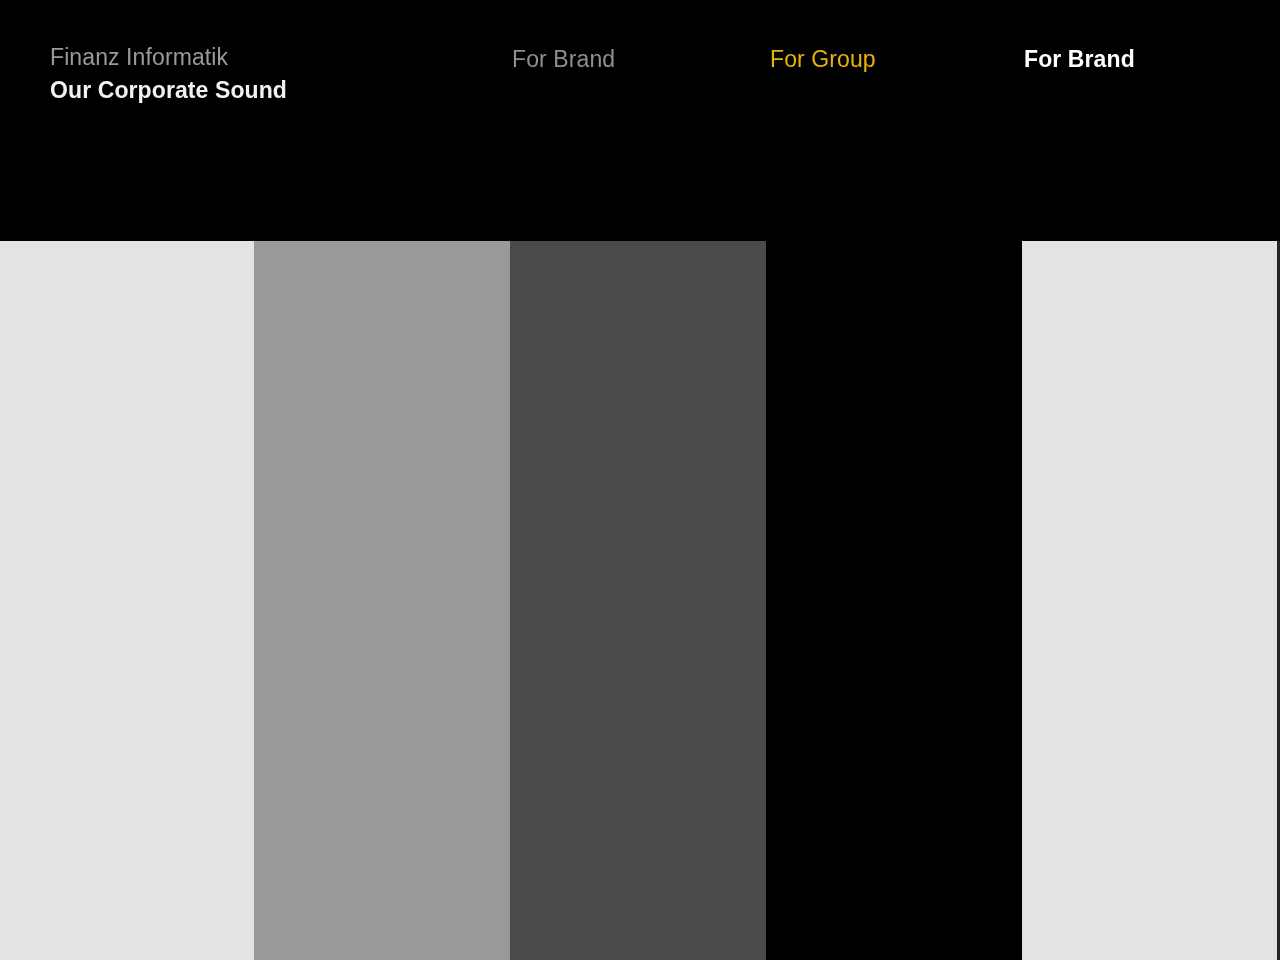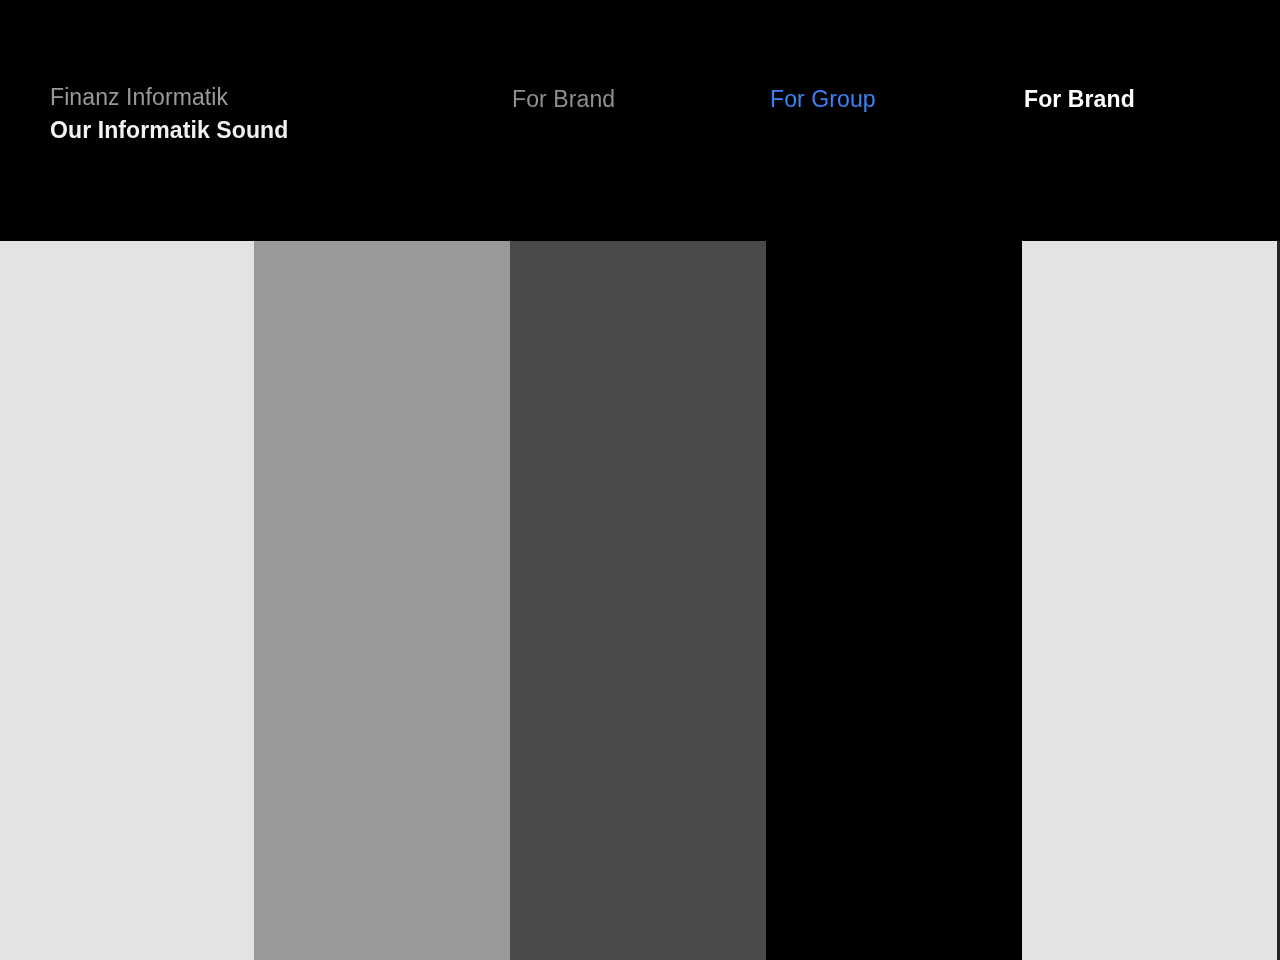--- a/index.html
+++ b/index.html
@@ -20,21 +20,20 @@
   }
 
   
   #header {
     position: absolute;
     left: 0;
     top: 0;
     width: 1280px;
     height: 241px;
     background: #000000;
-    margin-top: 40px;
   }
 
   #brand-block {
     position: absolute;
     left: 50px;
     top: 46px;
     line-height: 1;
   }
 
   #brand-line-1 {
@@ -121,26 +120,26 @@
 </style>
 </head>
 <body style="background: rgb(0, 0, 0);">
 
 <div id="slide">
 
   <div id="header">
 
     <div id="brand-block">
       <span id="brand-line-1" style="color: rgb(154, 154, 154);">Finanz Informatik</span>
-      <span id="brand-line-2" style="color: rgb(242, 242, 242);">Our Informatik Sound</span>
+      <span id="brand-line-2" style="color: rgb(242, 242, 242);">Our Corporate Sound</span>
     </div>
 
     <nav id="nav">
       <span id="nav-brand" class="nav-item inactive" style="color: rgb(143, 143, 143); font-weight: 400;">For Brand</span>
-      <span id="nav-group" class="nav-item inactive" style="color: #3b82f6; font-weight: 400;">For Group</span>
+      <span id="nav-group" class="nav-item inactive" style="color: #eab308; font-weight: 400;">For Group</span>
       <span id="nav-event" class="nav-item active" style="color: rgb(255, 255, 255); font-weight: 700;">For Brand</span>
     </nav>
 
   </div>
 
   <div id="panels">
     <div id="panel-1" class="panel" style="background: rgb(227, 227, 227);"></div>
     <div id="panel-2" class="panel" style="background: rgb(153, 153, 153);"></div>
     <div id="panel-3" class="panel" style="background: rgb(74, 74, 74);"></div>
     <div id="panel-4" class="panel" style="background: rgb(0, 0, 0);"></div>

